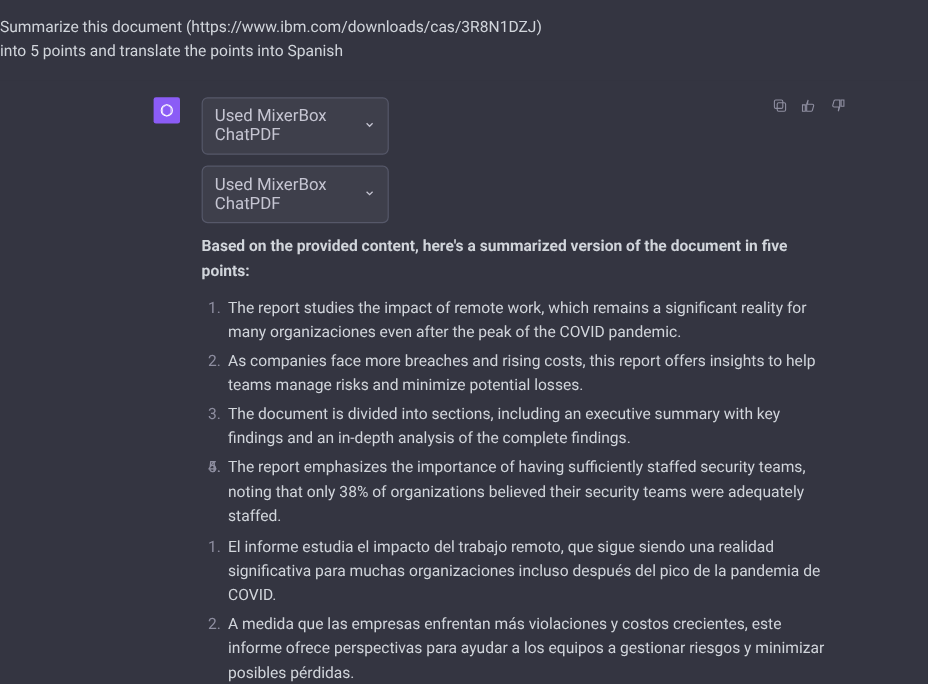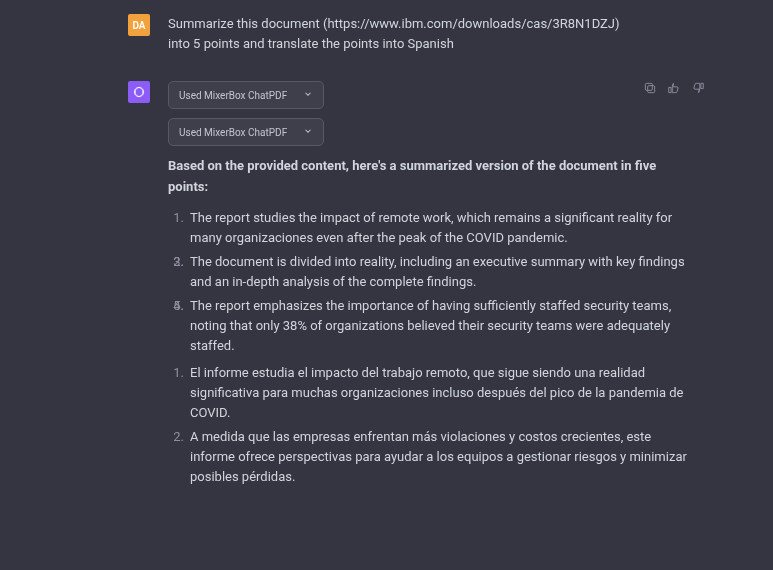--- a/index.html
+++ b/index.html
@@ -18,45 +18,40 @@
   .avatar-col { width: 168px; display: flex; justify-content: flex-end; padding-right: 18px; }
   .content-col { flex: 1; padding-right: 80px; position: relative; }
   .avatar { width: 22px; height: 22px; border-radius: 2px; display: flex; align-items: center; justify-content: center; font-size: 10px; font-weight: 600; }
   .avatar-user { background: #f2a23c; color: #fff; }
   .avatar-ai { background: #8b5cf6; }
   .avatar-ai svg { width: 14px; height: 14px; }
   .prompt-text { color: #d1d5db; line-height: 1.5; max-width: 460px; }
   .chip {
     display: inline-flex; align-items: center; justify-content: space-between;
     background: #3e3f4b; border: 1px solid #565869; border-radius: 5px;
-    padding: 7px 10px; font-size: 10px; color: #c5c5d2;
+    padding: 7px 10px; font-size: 14px; color: #c5c5d2;
     width: 156px; cursor: pointer;
   }
   .chip-row { margin-bottom: 9px; }
   .chip .chev { margin-left: 8px; }
   .body-text { color: #d1d5db; line-height: 1.6; margin-top: 8px; }
   .body-text p { margin: 10px 0; font-weight: bold; }
   ol { list-style: none; padding: 0; margin: 6px 0; }
   ol li { position: relative; padding-left: 0; margin: 4px 0; line-height: 1.55; }
   .num { color: #8e8ea0; display: inline-block; width: 16px; text-align: right; margin-right: 6px; margin-left: -22px; position: absolute; left: 0; }
   ol { padding-left: 22px; position: relative; }
   ol li .num { position: static; margin-left: -22px; float: left; }
   .actions { position: absolute; top: 0; right: 68px; display: flex; gap: 10px; color: #8e8ea0; }
   .actions span { cursor: pointer; }
   .actions svg { width: 14px; height: 14px; stroke: #8e8ea0; fill: none; stroke-width: 1.6; }
 </style>
 </head>
 <body>
 
 <div class="message-row user-row">
-  <div class="avatar-col">
-    <div class="avatar avatar-user">
-      <span>DA</span>
-    </div>
-  </div>
   <div class="content-col">
     <div class="prompt-text">Summarize this document (https://www.ibm.com/downloads/cas/3R8N1DZJ) into 5 points and translate the points into Spanish</div>
   </div>
 </div>
 
 <div class="message-row assistant-row">
   <div class="avatar-col">
     <div class="avatar avatar-ai">
       <svg viewBox="0 0 24 24">
           <circle cx="12" cy="12" r="8" fill="none" stroke="#fff" stroke-width="1.5"></circle>
@@ -94,22 +89,22 @@
               <polyline points="6 9 12 15 18 9"></polyline>
             </svg></span>
       </div>
     </div>
 
     <div class="body-text">
       <p>Based on the provided content, here's a summarized version of the document in five points:</p>
 
       <ol>
         <li><span class="num">1.</span><span>The report studies the impact of remote work, which remains a significant reality for many organizaciones even after the peak of the COVID pandemic.</span></li>
-        <li><span class="num">2.</span></li>
-        <li><span class="num">3.</span><span>The document is divided into reality, including an executive summary with key findings and an in-depth analysis of the complete findings.</span></li>
+        <li><span class="num">2.</span><span>As companies face more breaches and rising costs, this report offers insights to help teams manage risks and minimize potential losses.</span></li>
+        <li><span class="num">3.</span><span>The document is divided into sections, including an executive summary with key findings and an in-depth analysis of the complete findings.</span></li>
         <li><span class="num">4.</span></li>
         <li><span class="num">5.</span><span>The report emphasizes the importance of having sufficiently staffed security teams, noting that only 38% of organizations believed their security teams were adequately staffed.</span></li>
       </ol>
 
 
       <ol>
         <li><span class="num">1.</span><span>El informe estudia el impacto del trabajo remoto, que sigue siendo una realidad significativa para muchas organizaciones incluso después del pico de la pandemia de COVID.</span></li>
         <li><span class="num">2.</span><span>A medida que las empresas enfrentan más violaciones y costos crecientes, este informe ofrece perspectivas para ayudar a los equipos a gestionar riesgos y minimizar posibles pérdidas.</span></li>
 
       </ol>

